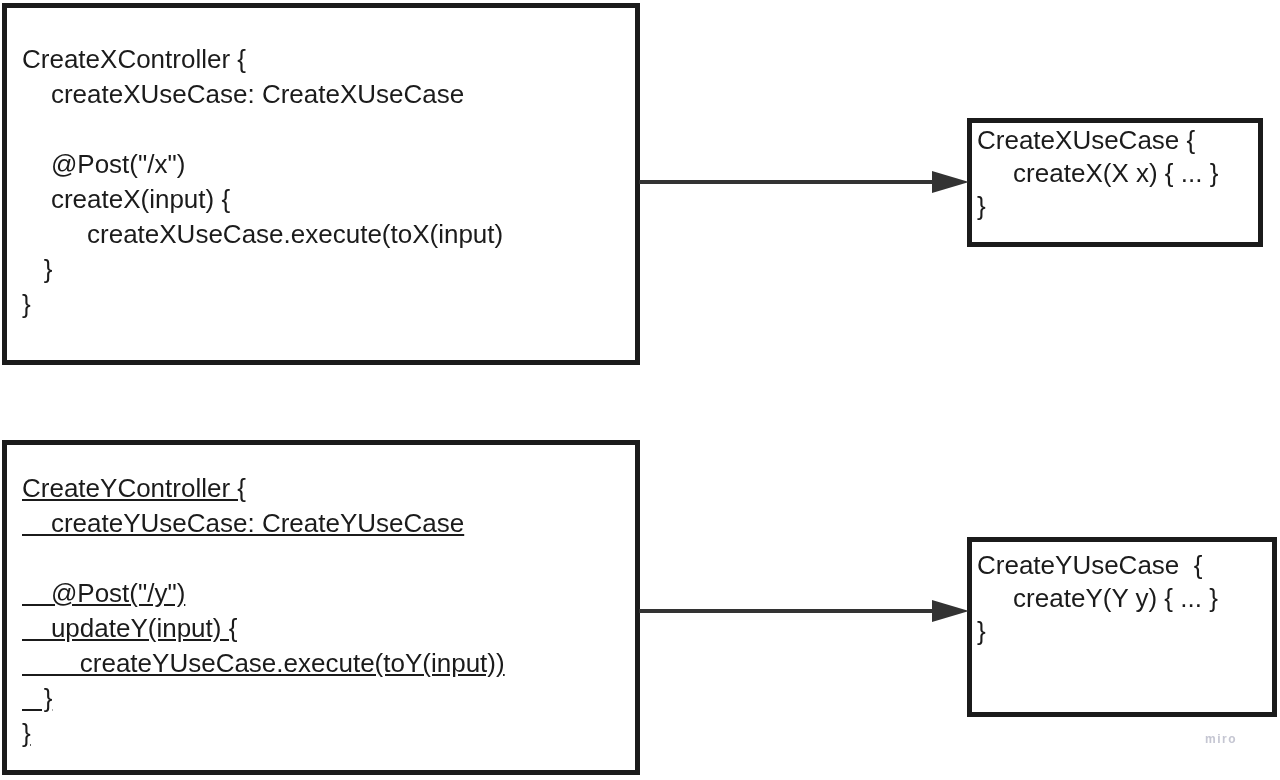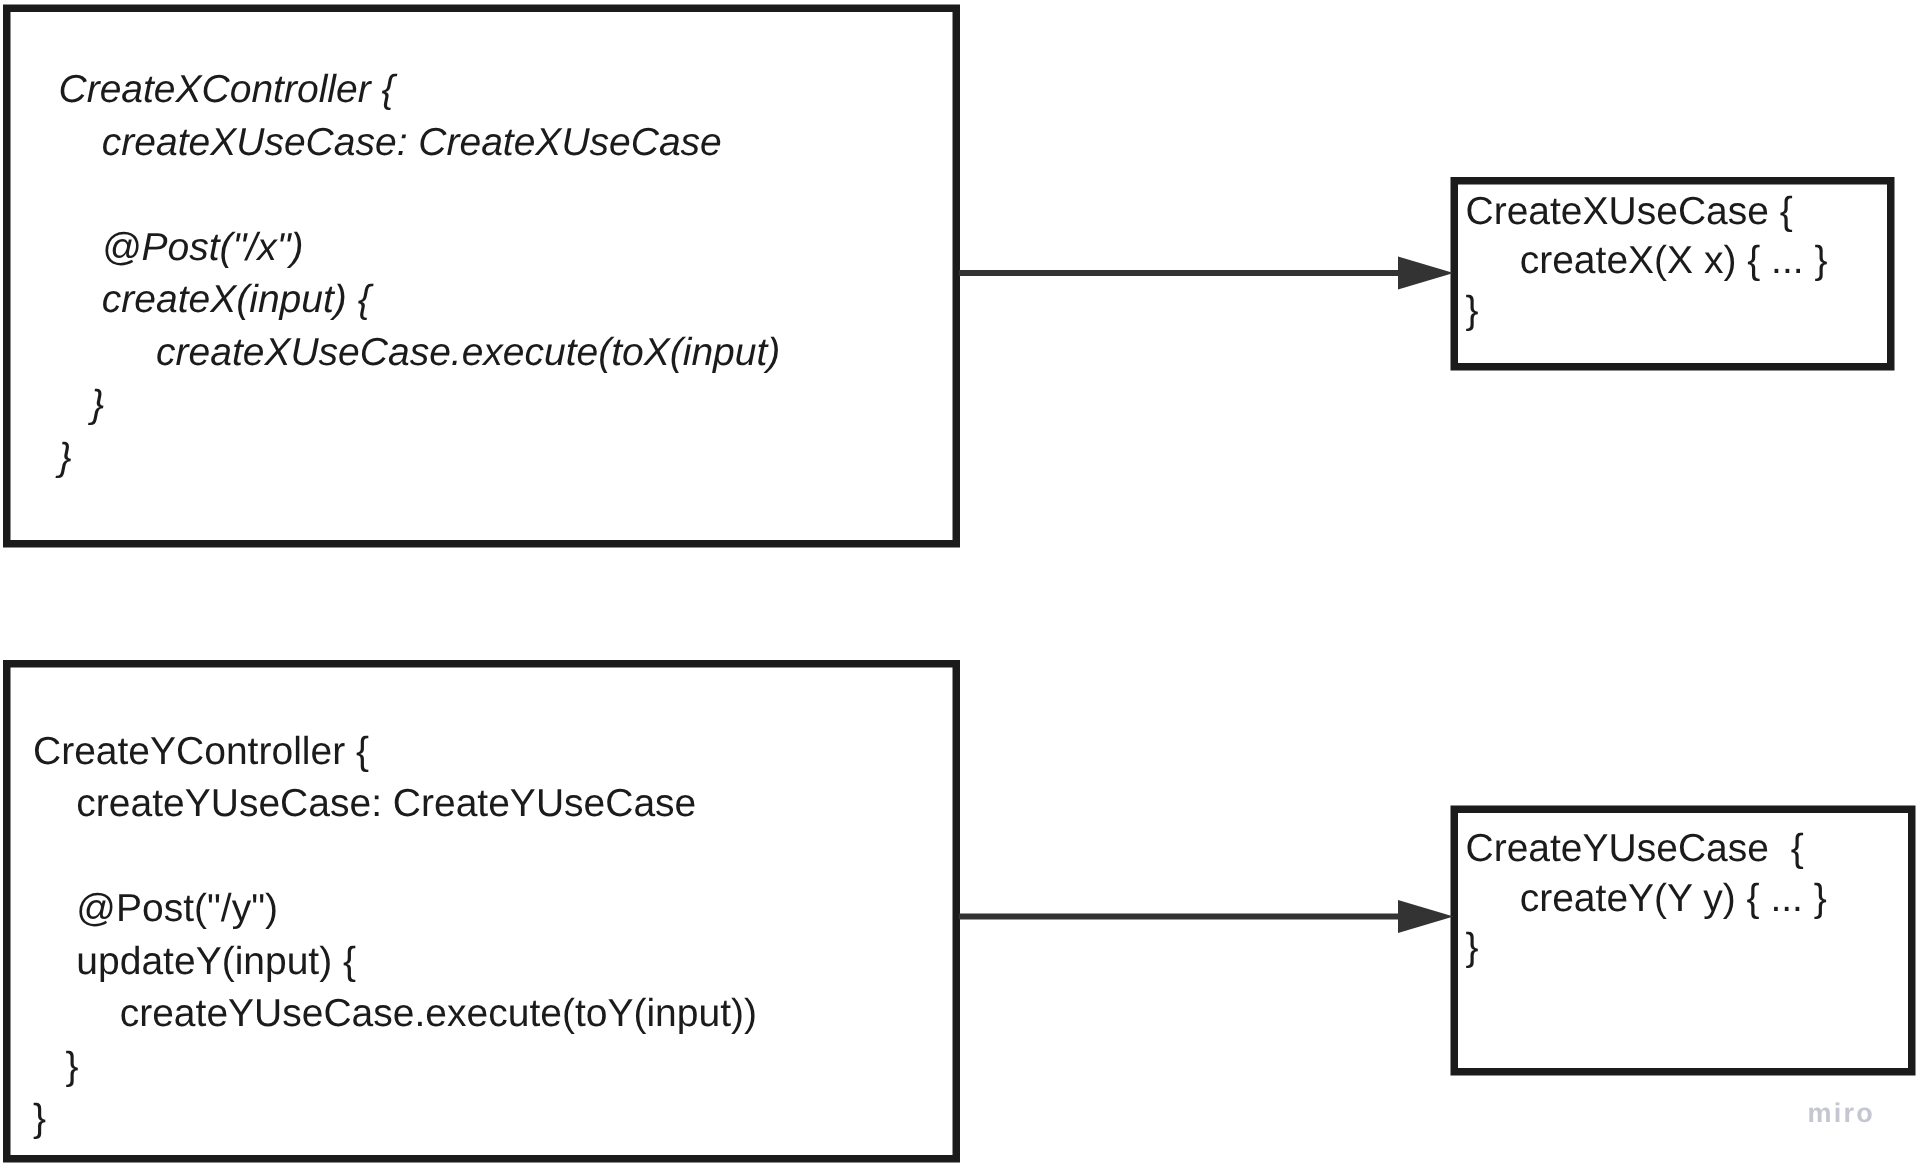--- a/index.html
+++ b/index.html
@@ -26,42 +26,42 @@
   }
   .code {
     font-family: "Liberation Sans", sans-serif;
     font-size: 26px;
     color: var(--text);
     white-space: pre;
     line-height: 35px;
   }
   .code-right { line-height: 33px; }
   .box-x-controller { left: 2px;   top: 3px;   width: 638px; height: 362px; }
-  .box-x-controller .code { padding: 34px 0 0 32px; font-style: italic; }
+  .box-x-controller .code { padding: 34px 0 0 15px; }
   .box-y-controller { left: 2px;   top: 440px; width: 638px; height: 335px; }
-  .box-y-controller .code { padding: 38px 0 0 15px; }
+  .box-y-controller .code { padding: 26px 0 0 15px; text-decoration: underline; }
   .box-x-usecase    { left: 967px; top: 118px; width: 296px; height: 129px; }
   .box-x-usecase .code { padding: 1px 0 0 5px; }
   .box-y-usecase    { left: 967px; top: 537px; width: 310px; height: 180px; }
   .box-y-usecase .code { padding: 7px 0 0 5px; }
   .arrow {
     position: absolute;
     width: 330px;
     height: 40px;
     display: block;
   }
   .arrow-x { left: 639px; top: 162px; }
   .arrow-y { left: 639px; top: 591px; }
   .arrow-line { stroke: var(--arrow); stroke-width: 4; }
   .arrow-head { fill: var(--arrow); }
   .watermark {
     position: absolute;
     left: 1205px;
     top: 732px;
-    font-size: 18px;
+    font-size: 12px;
     font-weight: 700;
     letter-spacing: 1.5px;
     color: var(--watermark);
   }
 </style>
 </head>
 <body>
 
 <div id="canvas">
 

